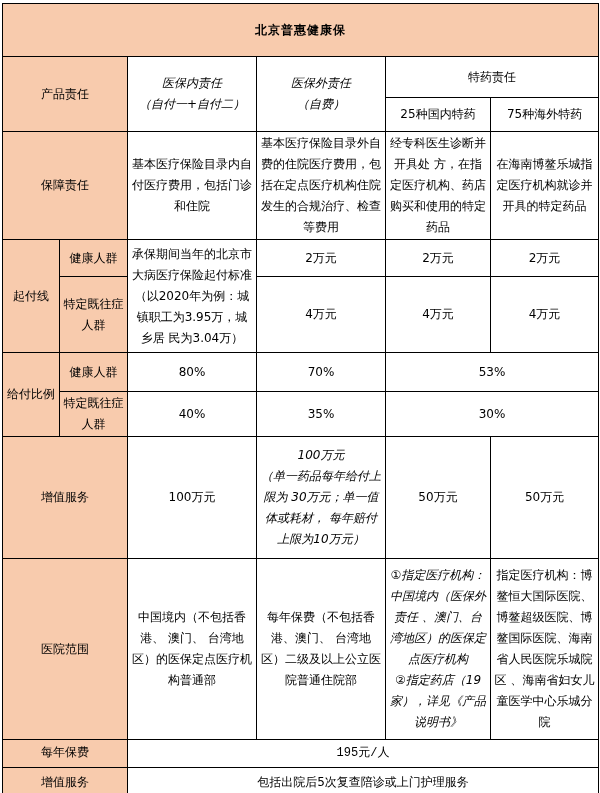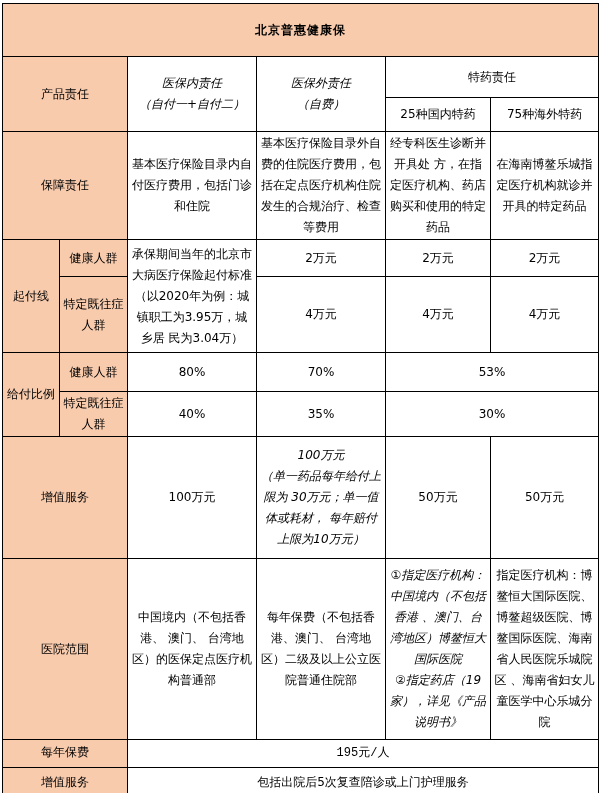--- a/index.html
+++ b/index.html
@@ -133,21 +133,21 @@
       <td class="pre">100万元
 （单一药品每年给付上限为 30万元；单一值体或耗材， 每年赔付上限为10万元）</td>
       <td>50万元</td>
       <td>50万元</td>
     </tr>
 
     <tr class="r-hospital">
       <td colspan="2" class="hdr">医院范围</td>
       <td class="jleft">中国境内（不包括香港、 澳门、 台湾地区）的医保定点医疗机构普通部</td>
       <td>每年保费（不包括香港、澳门、 台湾地区）二级及以上公立医院普通住院部</td>
-      <td class="jleft pre">①指定医疗机构：中国境内（不包括香港 、澳门、台湾地区）博鳌恒大国际医院
+      <td class="jleft pre">①指定医疗机构：中国境内（医保外责任 、澳门、台湾地区）的医保定点医疗机构
 ②指定药店（19家），详见《产品说明书》</td>
       <td>指定医疗机构：博鳌恒大国际医院、博鳌超级医院、博鳌国际医院、海南省人民医院乐城院区 、海南省妇女儿童医学中心乐城分院</td>
     </tr>
 
     <tr class="r-premium">
       <td colspan="2" class="hdr">每年保费</td>
       <td colspan="4">195元/人</td>
     </tr>
 
     <tr class="r-value">

